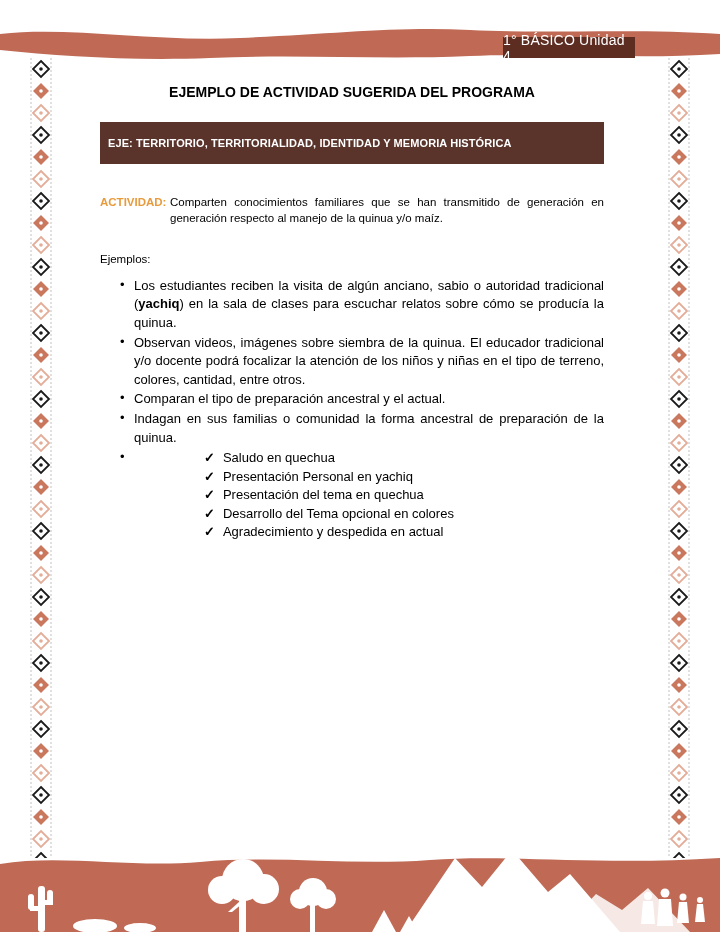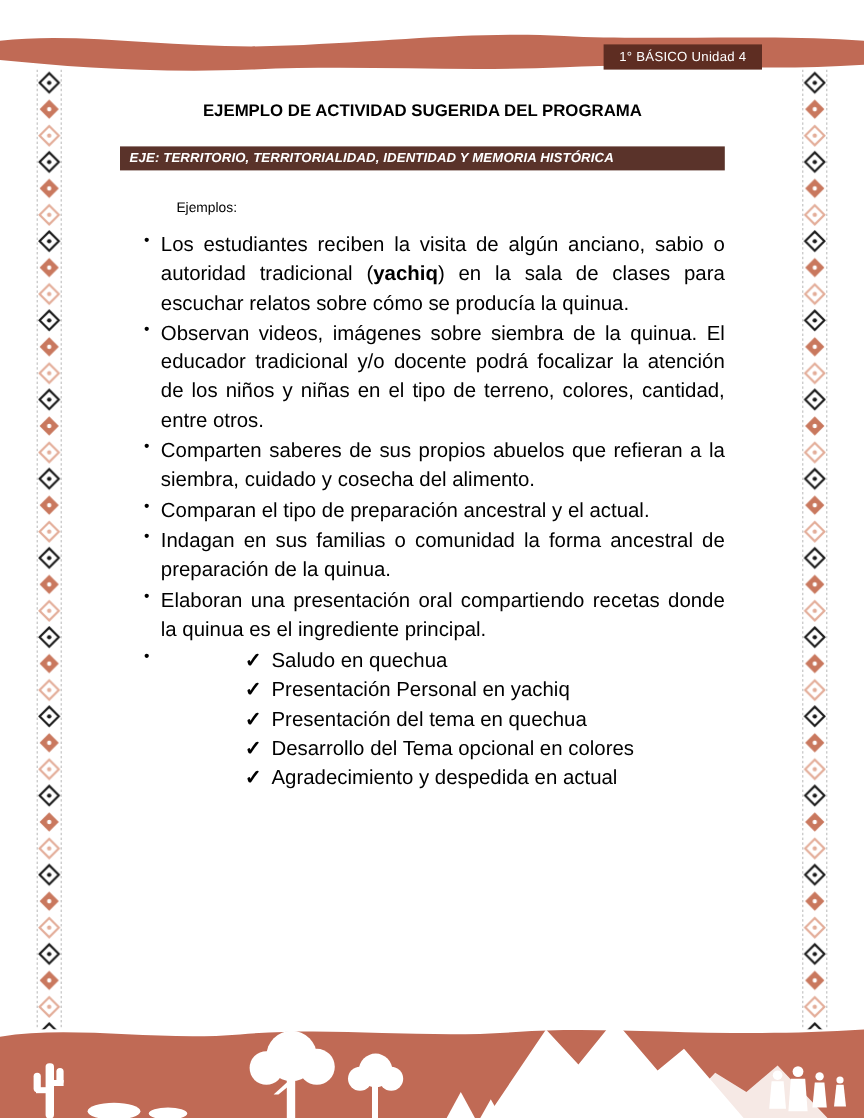--- a/index.html
+++ b/index.html
@@ -6,44 +6,44 @@
   html,body { width:720px; height:932px; }
   body { font-family:"Liberation Sans", sans-serif; background:#fff; color:#000; }
 
   .sheet { position:relative; width:720px; height:932px; background:#fff; overflow:hidden; }
 
   .top-banner { position:absolute; top:0; left:0; }
   .terra { fill: var(--terracotta, #c06a55); }
 
   .badge {
     position:absolute; top:37px; right:85px; width:132px; height:21px;
-    background: var(--badge-brown, #5e2d22); color:#fff; font-size:11px;
+    background: var(--badge-brown, #5e2d22); color:#fff; font-size:14px;
     display:flex; align-items:center; justify-content:center; letter-spacing:.2px;
   }
 
   .strip { position:absolute; top:58px; width:22px; height:800px; }
   .strip.left  { left:30px; }
   .strip.right { right:30px; }
 
   .content { position:absolute; left:100px; right:116px; top:84px; }
 
   .title { text-align:center; font-size:14px; font-weight:bold; }
 
   .eje-bar {
     margin-top:22px; background: var(--dark-brown, #5a332a);
-    color:#fff; font-weight:bold; font-size:11px; padding:4px 8px; letter-spacing:.1px;font-style:italic;
+    color:#fff; font-weight:bold; font-size:11px; padding:15px 8px; letter-spacing:.1px;
   }
 
   .activity { display:flex; margin-top:30px; font-size:11.5px; line-height:1.43; }
   .activity-label { color: var(--activity-orange, #e89b3c); font-weight:bold; flex:0 0 70px; }
   .activity-text  { flex:1; text-align:justify; }
 
-  .examples-label { margin-top:26px; font-size:11.5px;margin-left:47px; }
+  .examples-label { margin-top:26px; font-size:11.5px; }
 
-  ul.bullets { margin:12px 0 0 18px; list-style:none; font-size:17px; line-height:1.43; }
+  ul.bullets { margin:12px 0 0 18px; list-style:none; font-size:13px; line-height:1.43; }
   ul.bullets > li { position:relative; padding-left:16px; text-align:justify; margin-bottom:1px; }
   ul.bullets > li::before { content:"\2022"; position:absolute; left:2px; top:-1px; font-size:13px; }
 
   ul.checklist { list-style:none; margin:2px 0 0 70px; text-align:left; }
   ul.checklist li { display:flex; gap:8px; line-height:1.43; }
   .check { font-weight:bold; }
 
   .footer { position:absolute; bottom:0; left:0; }
 </style>
 </head>
@@ -88,30 +88,32 @@
     <rect x="0" y="0" width="22" height="800" fill="url(#texR)"></rect>
     <line x1="1" y1="0" x2="1" y2="800" stroke="#999" stroke-width="0.6" stroke-dasharray="2 2"></line>
     <line x1="21" y1="0" x2="21" y2="800" stroke="#999" stroke-width="0.6" stroke-dasharray="2 2"></line>
   </svg>
 
   <div class="content">
     <h1 class="title">EJEMPLO DE ACTIVIDAD SUGERIDA DEL PROGRAMA</h1>
 
     <div class="eje-bar">EJE: TERRITORIO, TERRITORIALIDAD, IDENTIDAD Y MEMORIA HISTÓRICA</div>
 
+    <div class="activity">
+      <span class="activity-label">ACTIVIDAD:</span>
+      <div class="activity-text">Comparten conocimientos familiares que se han transmitido de generación en generación respecto al manejo de la quinua y/o maíz.</div>
+    </div>
 
     <div class="examples-label">Ejemplos:</div>
 
     <ul class="bullets" id="bullets">
         <li><span>Los estudiantes reciben la visita de algún anciano, sabio o autoridad tradicional (</span><b>yachiq</b><span>) en la sala de clases para escuchar relatos sobre cómo se producía la quinua.</span></li>
         <li><span>Observan videos, imágenes sobre siembra de la quinua. El educador tradicional y/o docente podrá focalizar la atención de los niños y niñas en el tipo de terreno, colores, cantidad, entre otros.</span></li>
-        <li><span>Comparten saberes de sus propios abuelos que refieran a la siembra, cuidado y cosecha del alimento.</span></li>
         <li><span>Comparan el tipo de preparación ancestral y el actual.</span></li>
         <li><span>Indagan en sus familias o comunidad la forma ancestral de preparación de la quinua.</span></li>
-        <li><span>Elaboran una presentación oral compartiendo recetas donde la quinua es el ingrediente principal.</span></li>
         <li><ul class="checklist">
             <li>
               <span class="check">✓</span>
               <span>Saludo en quechua</span>
             </li>
             <li>
               <span class="check">✓</span>
               <span>Presentación Personal en yachiq</span>
             </li>
             <li>

